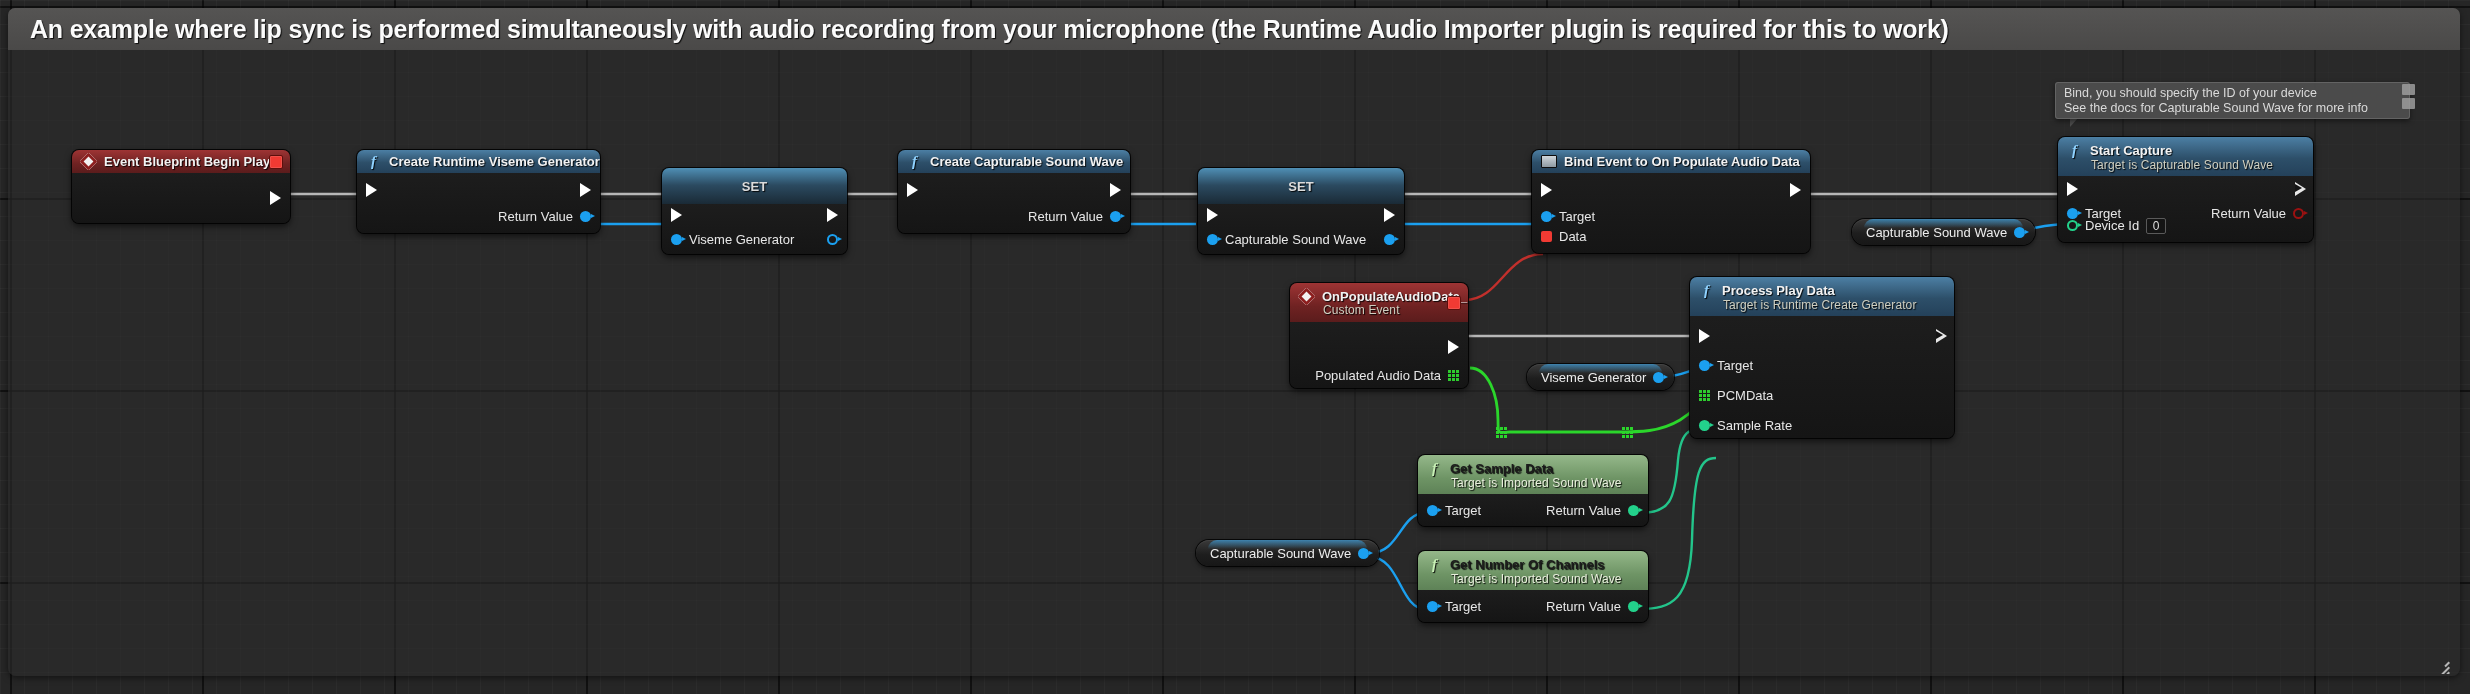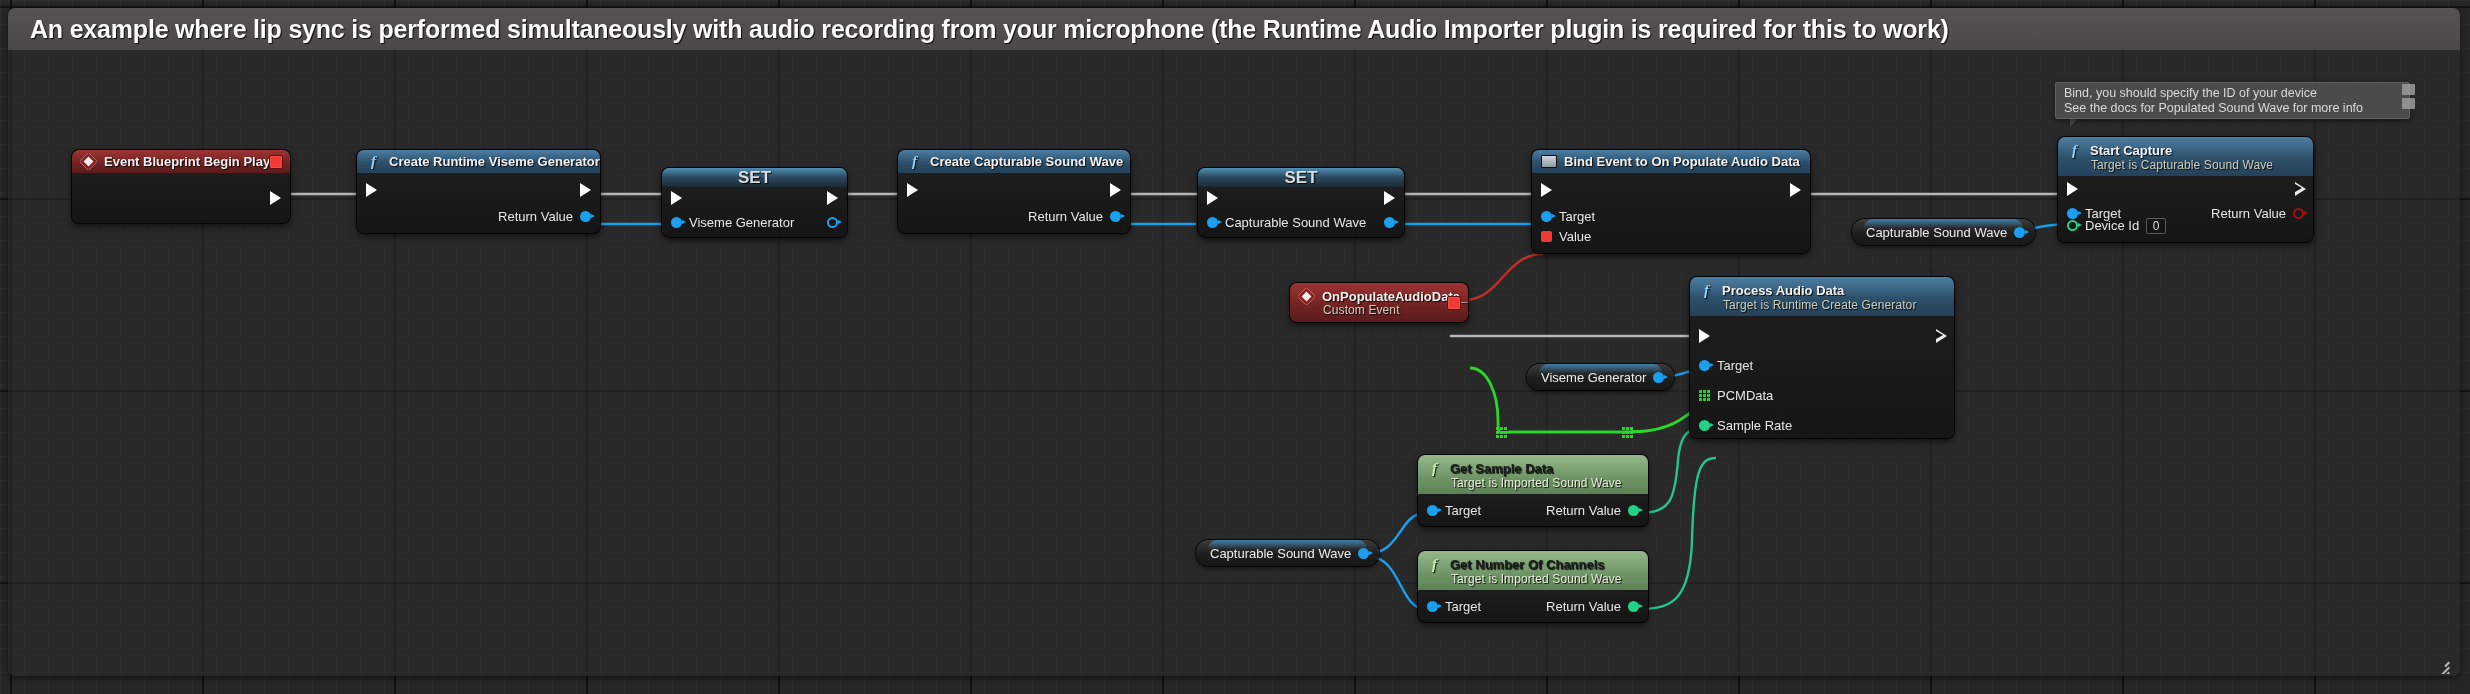--- a/index.html
+++ b/index.html
@@ -80,21 +80,21 @@
     font-size:12px;font-weight:normal;color:#cfcfc0;
     margin-left:25px;margin-top:-1px;letter-spacing:.1px;
   }
   .hdr .ttl{display:flex;align-items:center;}
   .hdr-fn{background:linear-gradient(180deg,#4c7fa4 0%,#2d4f69 55%,#24415a 100%);}
   .hdr-fn-green{background:linear-gradient(180deg,#95b88a 0%,#6e9465 60%,#5e8257 100%);}
   .hdr-event{background:linear-gradient(180deg,#9e3434 0%,#6f2222 60%,#5b1c1c 100%);}
   .hdr-bind{background:linear-gradient(180deg,#4c7fa4 0%,#2d4f69 55%,#24415a 100%);}
   .hdr-set{
     background:linear-gradient(180deg,#4f8fb5 0%,#2b4a60 48%,#1a2a36 100%);
-    justify-content:center;font-size:17px;color:#dcdcdc;height:19px;text-align:center;
+    justify-content:center;font-size:13px;color:#dcdcdc;height:36px;text-align:center;
   }
 
   
   .ic{width:17px;margin-right:7px;display:inline-flex;align-items:center;justify-content:center;flex:none;}
   .ic-fn{font-style:italic;font-weight:bold;font-size:15px;color:#8fd2ff;font-family:"Liberation Serif",serif;}
   .ic-fn-green{font-style:italic;font-weight:bold;font-size:15px;color:#c8f0b6;font-family:"Liberation Serif",serif;}
   .ic-diamond{width:13px;height:13px;background:#f2f2f2;transform:rotate(45deg);border-radius:2px;
     box-shadow:inset 0 0 0 3px #8d1f1f;}
   .ic-diamond-wrap{width:17px;margin-right:7px;display:inline-flex;align-items:center;justify-content:center;flex:none;}
   .ic-delegate{width:14px;height:11px;background:linear-gradient(180deg,#cfd6db,#8e9aa2);border:1px solid #0d0d0d;border-radius:1px;}
@@ -394,21 +394,21 @@
       <span class="exec-right">
           <span class="pin-exec"></span>
         </span>
     </div>
     <div class="row row-in" style="position:absolute;left:0;top:34px;">
       <span class="pin pin-data pin-obj"></span>
       <span class="lbl">Target</span>
     </div>
     <div class="row row-in" style="position:absolute;left:0;top:54px;">
       <span class="pin pin-del"></span>
-      <span class="lbl">Value</span>
+      <span class="lbl">Data</span>
     </div>
   </div>
 </div>
 
 <div class="node" style="left:2058px;top:137px;width:255px;">
   <div class="hdr hdr-fn two">
     <span class="ttl">
       <span class="ic ic-fn">f</span>
       <span class="lbl">Start Capture</span>
     </span>
@@ -445,27 +445,49 @@
   <div class="hdr hdr-event two">
     <span class="ttl">
       <span class="ic-diamond-wrap">
           <span class="ic-diamond"></span>
         </span>
       <span class="lbl">OnPopulateAudioData_Event</span>
     </span>
     <span class="sub">Custom Event</span>
     <span class="hdr-badge"></span>
   </div>
+  <div class="node-body" style="height:66px;">
+    <div class="exec-row" style="top:18px;">
+      <span class="exec-left"></span>
+      <span class="exec-right">
+          <span class="pin-exec"></span>
+        </span>
+    </div>
+    <div class="row row-out" style="position:absolute;left:0;right:0;top:44px;">
+      <span class="lbl">Populated Audio Data</span>
+      <span class="pin-arr out">
+        <i></i>
+          <i></i>
+          <i></i>
+          <i></i>
+          <i></i>
+          <i></i>
+          <i></i>
+          <i></i>
+          <i></i>
+      </span>
+    </div>
+  </div>
 </div>
 
 <div class="node" style="left:1690px;top:277px;width:264px;">
   <div class="hdr hdr-fn two">
     <span class="ttl">
       <span class="ic ic-fn">f</span>
-      <span class="lbl">Process Audio Data</span>
+      <span class="lbl">Process Play Data</span>
     </span>
     <span class="sub">Target is Runtime Create Generator</span>
   </div>
   <div class="node-body" style="height:122px;">
     <div class="exec-row" style="top:13px;">
       <span class="exec-left">
           <span class="pin-exec"></span>
         </span>
       <span class="exec-right">
           <span class="pin-exec hollow"></span>
@@ -552,18 +574,18 @@
 </div>
 
 <div class="pill" style="left:1196px;top:540px;">
   <span class="lbl">Capturable Sound Wave</span>
   <span class="pin pin-data out pin-obj" style="position:relative;z-index:1;"></span>
 </div>
 
 <div id="info-tail"></div>
 <div id="info-box">
   <div class="ln">Bind, you should specify the ID of your device</div>
-  <div class="ln">See the docs for Populated Sound Wave for more info</div>
+  <div class="ln">See the docs for Capturable Sound Wave for more info</div>
 </div>
 <div id="info-glyphs">
   <span></span>
   <span></span>
 </div>
 
 </body></html>

